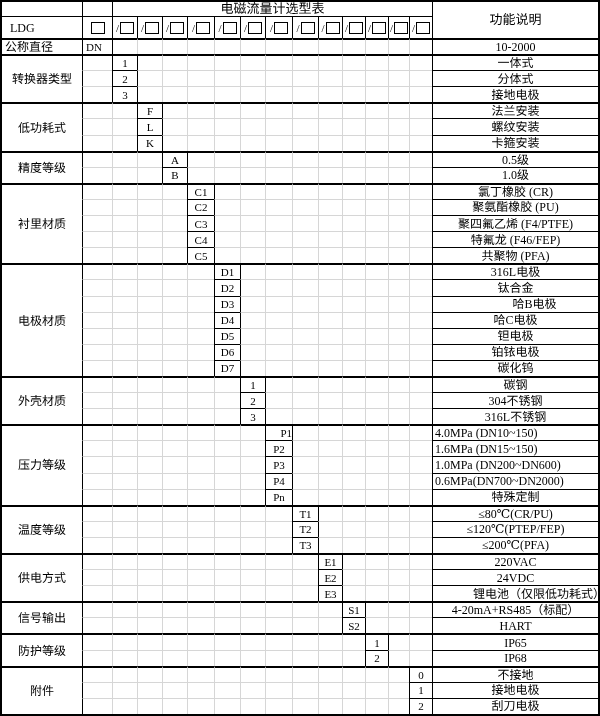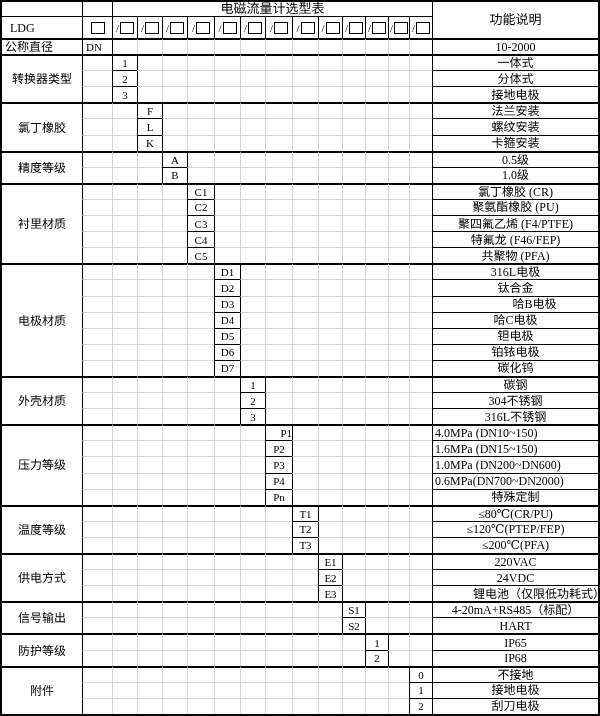--- a/index.html
+++ b/index.html
@@ -143,21 +143,21 @@
         <td style="border-top: 1px solid rgb(214, 214, 214); border-left: 1px solid rgb(214, 214, 214);"></td>
         <td style="border-top: 1px solid rgb(214, 214, 214); border-left: 1px solid rgb(214, 214, 214);"></td>
         <td style="border-top: 1px solid rgb(214, 214, 214); border-left: 1px solid rgb(214, 214, 214);"></td>
         <td style="border-top: 1px solid rgb(214, 214, 214); border-left: 1px solid rgb(214, 214, 214);"></td>
         <td style="border-top: 1px solid rgb(214, 214, 214); border-left: 1px solid rgb(214, 214, 214);"></td>
         <td style="border-top: 1px solid rgb(214, 214, 214); border-left: 1px solid rgb(214, 214, 214);"></td>
         <td style="border-top: 1px solid rgb(214, 214, 214); border-left: 1px solid rgb(214, 214, 214);"></td>
         <td class="func" style="border-top: 1px solid rgb(0, 0, 0); border-left: 1px solid rgb(0, 0, 0);">接地电极</td>
       </tr>
       <tr class="row-body">
-        <td rowspan="3" class="label" style="border-top: 2px solid rgb(0, 0, 0);">氯丁橡胶</td>
+        <td rowspan="3" class="label" style="border-top: 2px solid rgb(0, 0, 0);">低功耗式</td>
         <td style="border-top: 2px solid rgb(0, 0, 0); border-left: 1px solid rgb(0, 0, 0);"></td>
         <td style="border-top: 2px solid rgb(0, 0, 0); border-left: 1px solid rgb(214, 214, 214);"></td>
         <td class="code" style="border-top: 2px solid rgb(0, 0, 0); border-left: 1px solid rgb(0, 0, 0);">F</td>
         <td style="border-top: 2px solid rgb(0, 0, 0); border-left: 1px solid rgb(0, 0, 0);"></td>
         <td style="border-top: 2px solid rgb(0, 0, 0); border-left: 1px solid rgb(214, 214, 214);"></td>
         <td style="border-top: 2px solid rgb(0, 0, 0); border-left: 1px solid rgb(214, 214, 214);"></td>
         <td style="border-top: 2px solid rgb(0, 0, 0); border-left: 1px solid rgb(214, 214, 214);"></td>
         <td style="border-top: 2px solid rgb(0, 0, 0); border-left: 1px solid rgb(214, 214, 214);"></td>
         <td style="border-top: 2px solid rgb(0, 0, 0); border-left: 1px solid rgb(214, 214, 214);"></td>
         <td style="border-top: 2px solid rgb(0, 0, 0); border-left: 1px solid rgb(214, 214, 214);"></td>

